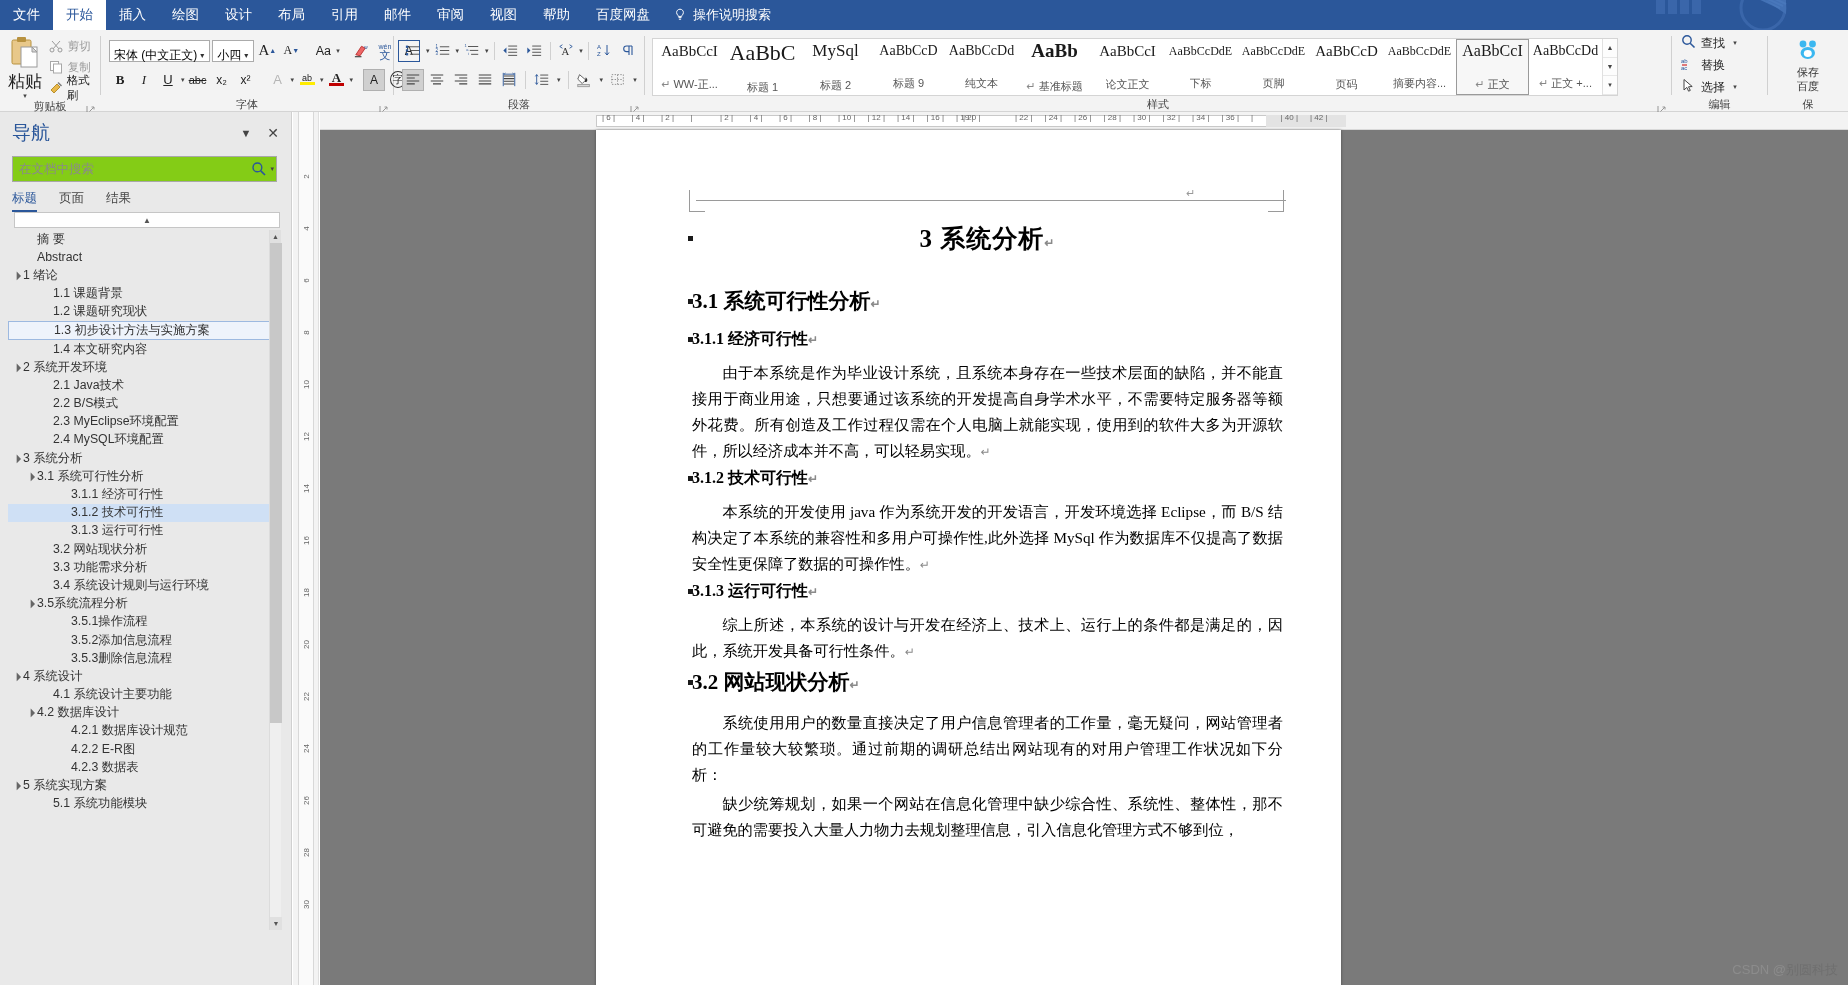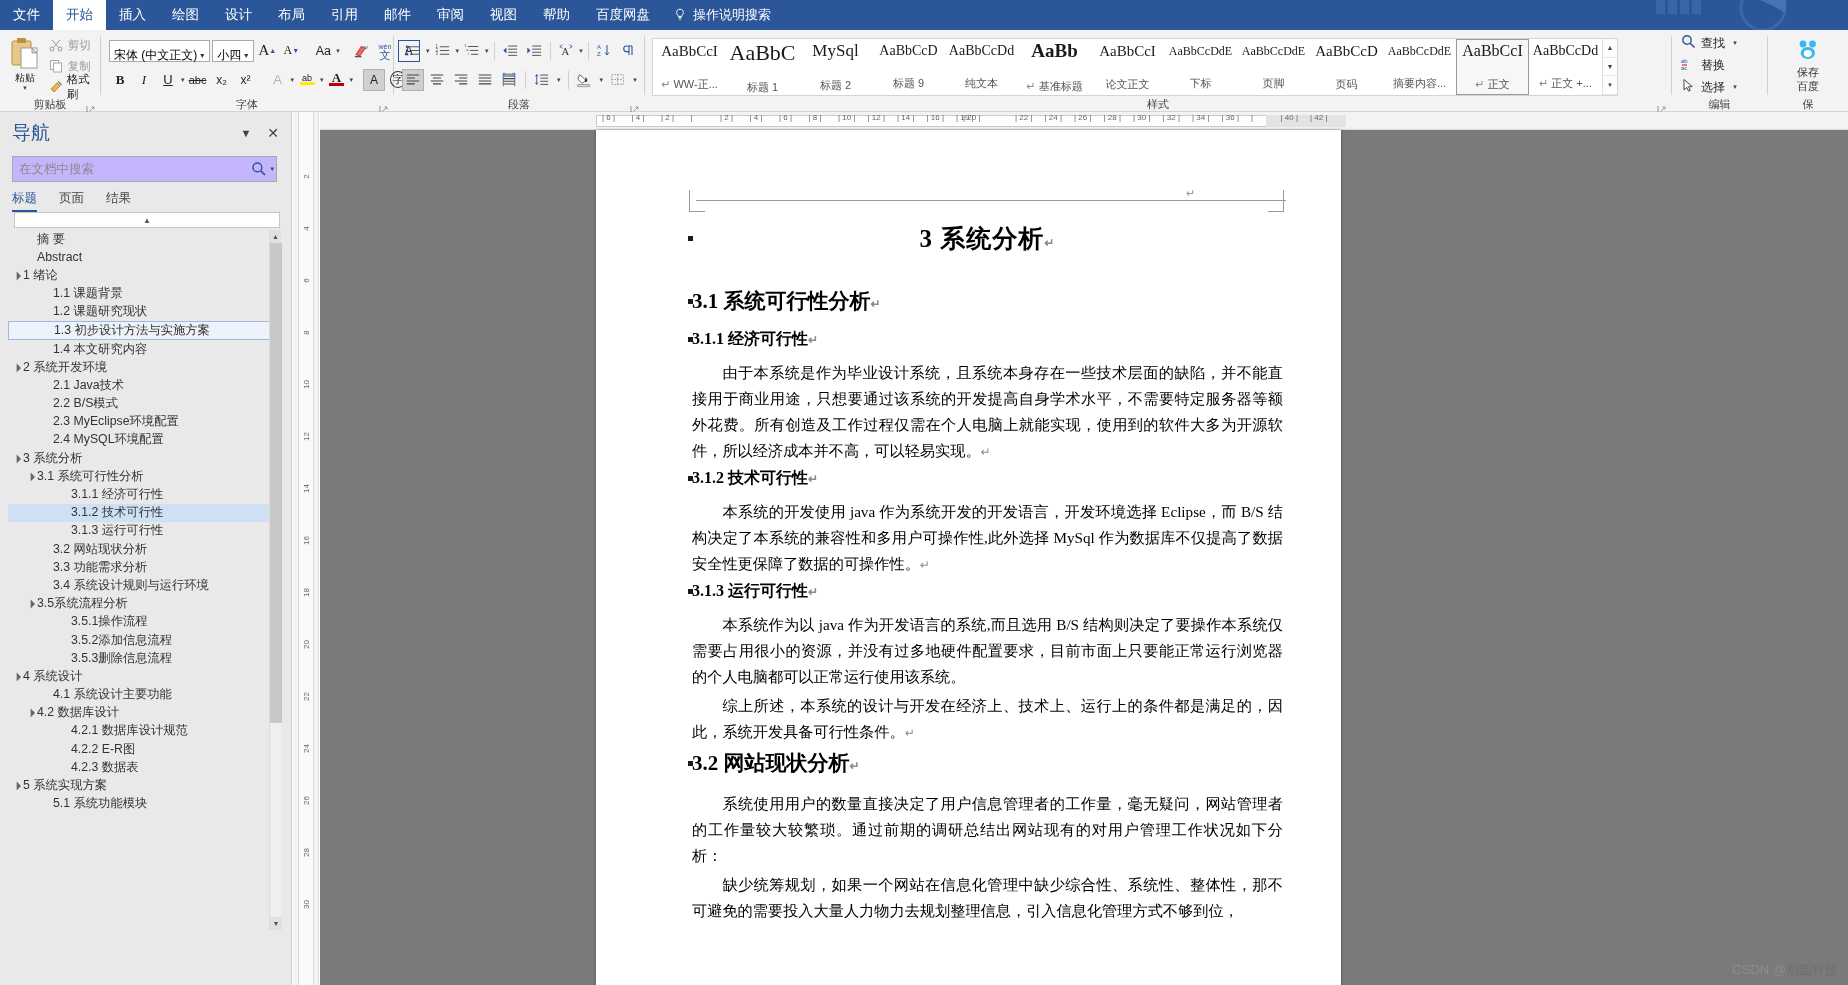--- a/index.html
+++ b/index.html
@@ -46,21 +46,21 @@
   }
 
   
   .g-clip { width: 100px; }
   .clip-inner { display: flex; gap: 4px; width: 100%; }
   .paste-btn {
     width: 46px; display: flex; flex-direction: column; align-items: center;
     padding-top: 2px; cursor: default;
   }
   .paste-icon { width: 30px; height: 34px; position: relative; }
-  .paste-lbl { font-size: 10px; color: #222; margin-top: 1px; }
+  .paste-lbl { font-size: 17px; color: #222; margin-top: 1px; }
   .paste-caret { font-size: 7px; color: #444; line-height: 6px; }
   .clip-cmds { display: flex; flex-direction: column; justify-content: center; gap: 2px; padding-top: 2px; }
   .cmd { display: flex; align-items: center; gap: 4px; font-size: 11.5px; color: #9a9a9a; height: 19px; cursor: default; }
   .cmd.enabled { color: #222; }
   .cmd .ic { width: 15px; height: 15px; display: flex; align-items: center; justify-content: center; }
 
   
   .g-font { width: 292px; }
   .font-rows { display: flex; flex-direction: column; gap: 4px; width: 100%; padding-left: 3px; }
   .frow { display: flex; align-items: center; gap: 2px; height: 25px; }
@@ -122,21 +122,21 @@
   
   .navpane {
     position: absolute; top: 112px; left: 0; width: 292px; height: 873px;
     background: #e9e9e9; border-right: 1px solid #d0d0d0;
   }
   .nav-head { display: flex; align-items: center; height: 42px; padding: 0 8px 0 12px; }
   .nav-title { font-size: 19px; color: #2b579a; flex: 1; }
   .nav-caret { font-size: 11px; color: #444; padding: 0 12px; cursor: default; }
   .nav-close { font-size: 14px; color: #444; cursor: default; padding: 0 4px; }
   .nav-search {
-    margin: 2px 14px 0 12px; height: 26px; background: #c4b5fd; border: 1px solid #a8a8a8;
+    margin: 2px 14px 0 12px; height: 26px; background: #84cc16; border: 1px solid #a8a8a8;
     display: flex; align-items: center; padding: 0 2px 0 6px;
   }
   .nav-search input {
     flex: 1; border: 0; outline: 0; font-size: 12.5px; color: #333;
     font-family: "Liberation Sans", sans-serif; background: transparent;
   }
   .nav-search input::placeholder { color: #8a8a8a; }
   .srch-ic { width: 16px; height: 16px; }
   .srch-caret { font-size: 7px; color: #444; padding-left: 3px; }
   .nav-tabs { display: flex; gap: 22px; padding: 8px 0 0 12px; height: 28px; }
@@ -985,23 +985,20 @@
                 <div class="h3c"><span>3.1.2  技术可行性</span><span class="pilcrow">↵</span></div>
               </div>
               <div style="position: relative;">
                 <div class="pgh"><span>本系统的开发使用 java 作为系统开发的开发语言，开发环境选择 Eclipse，而 B/S 结构决定了本系统的兼容性和多用户可操作性,此外选择 MySql 作为数据库不仅提高了数据安全性更保障了数据的可操作性。</span><span class="pilcrow">↵</span></div>
               </div>
               <div style="position: relative;">
                 <span class="bullet" style="left: -4px; top: 8px;"></span>
                 <div class="h3c"><span>3.1.3  运行可行性</span><span class="pilcrow">↵</span></div>
               </div>
               <div style="position: relative;">
-                <div class="pgh"><span>本系统作为以 java 作为开发语言的系统,而且选用 B/S 结构则决定了要操作本系统仅需要占用很小的资源，并没有过多地硬件配置要求，目前市面上只要能正常运行浏览器的个人电脑都可以正常运行使用该系统。</span></div>
-              </div>
-              <div style="position: relative;">
                 <div class="pgh"><span>综上所述，本系统的设计与开发在经济上、技术上、运行上的条件都是满足的，因此，系统开发具备可行性条件。</span><span class="pilcrow">↵</span></div>
               </div>
               <div style="position: relative;">
                 <span class="bullet" style="left: -4px; top: 12px;"></span>
                 <div class="h2c"><span>3.2  网站现状分析</span><span class="pilcrow">↵</span></div>
               </div>
               <div style="position: relative;">
                 <div class="pgh"><span>系统使用用户的数量直接决定了用户信息管理者的工作量，毫无疑问，网站管理者的工作量较大较繁琐。通过前期的调研总结出网站现有的对用户管理工作状况如下分析：</span></div>
               </div>
               <div style="position: relative;">

